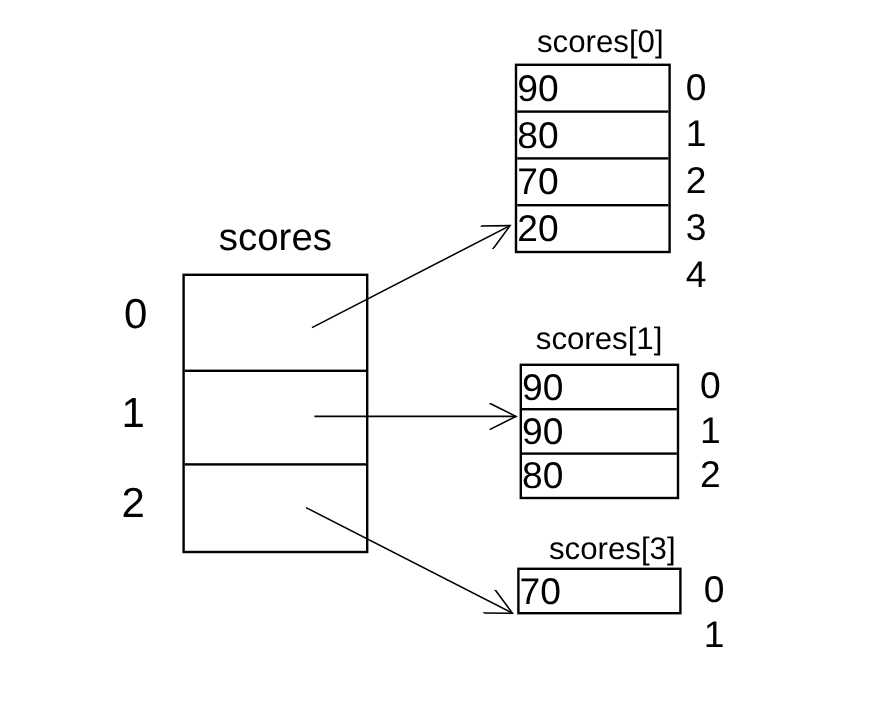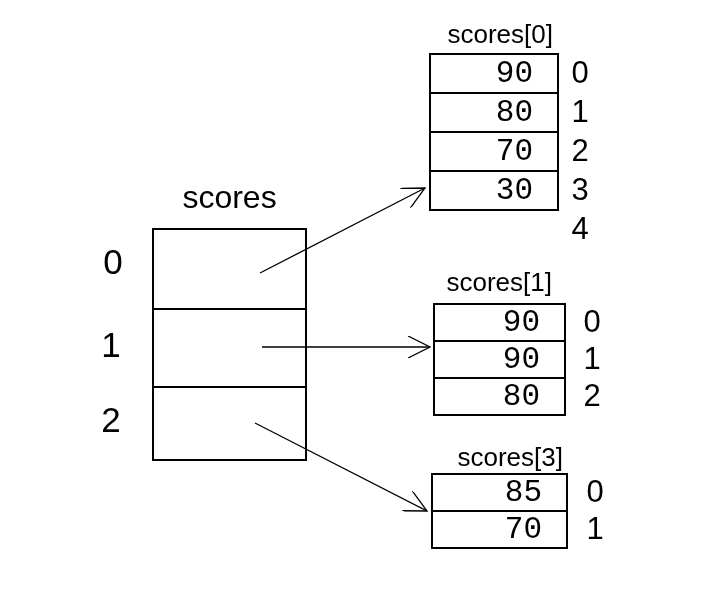--- a/index.html
+++ b/index.html
@@ -46,24 +46,23 @@
     text-align: right;
     white-space: nowrap;
   }
   .vtable {
     border: 2px solid #000;
     box-sizing: border-box;
   }
   .vtable .vrow {
     box-sizing: border-box;
     border-bottom: 2px solid #000;
-    text-align: right;
+    text-align: left;
     font-size: 31px;
     padding-right: 24px;
-    font-family: Liberation Mono, monospace;
   }
   .vtable .vrow:last-child { border-bottom: none; }
 
   .t0 .vrow { height: 39px; line-height: 37px; }
   .t0 .vrow:last-child { height: 37px; }
   .t1 .vrow, .t2 .vrow { height: 37px; line-height: 35px; }
   .t1 .vrow:last-child, .t2 .vrow:last-child { height: 35px; }
 
   .idx-col { width: 30px; }
   .idx-col .idx {
@@ -93,21 +92,21 @@
 <div class="abs row-label" style="left:96px; top:244px;">0</div>
 <div class="abs row-label" style="left:94px; top:327px;">1</div>
 <div class="abs row-label" style="left:94px; top:402px;">2</div>
 
 <div class="abs sub-title" style="left:425px; top:20px; width:128px;">scores[0]</div>
 
 <div class="abs vtable t0" style="left:429px; top:53px; width:130px;">
   <div class="vrow">90</div>
   <div class="vrow">80</div>
   <div class="vrow">70</div>
-  <div class="vrow">30</div>
+  <div class="vrow">20</div>
 </div>
 
 <div class="abs idx-col i0" style="left:565px; top:53px;">
   <div class="idx">0</div>
   <div class="idx">1</div>
   <div class="idx">2</div>
   <div class="idx">3</div>
   <div class="idx">4</div>
 </div>
 
@@ -121,21 +120,20 @@
 
 <div class="abs idx-col i1" style="left:577px; top:303px;">
   <div class="idx">0</div>
   <div class="idx">1</div>
   <div class="idx">2</div>
 </div>
 
 <div class="abs sub-title" style="left:438px; top:443px; width:125px;">scores[3]</div>
 
 <div class="abs vtable t2" style="left:431px; top:473px; width:137px;">
-  <div class="vrow">85</div>
   <div class="vrow">70</div>
 </div>
 
 <div class="abs idx-col i2" style="left:580px; top:473px;">
   <div class="idx">0</div>
   <div class="idx">1</div>
 </div>
 
 <svg class="abs arrows" width="726" height="590" viewBox="0 0 726 590">
   <defs>

